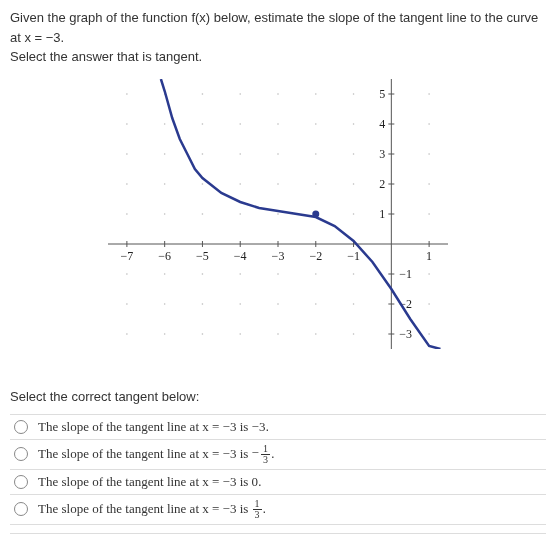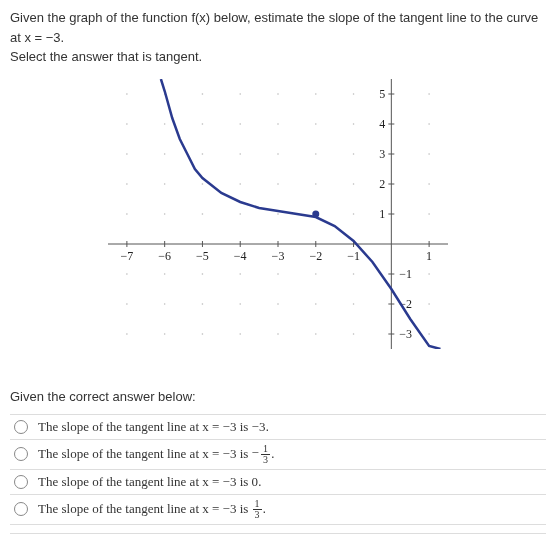--- a/index.html
+++ b/index.html
@@ -150,21 +150,21 @@
       <text x="277.33333333333337" y="79" text-anchor="end" class="axis-label">3</text>
       <line x1="280.33333333333337" y1="45" x2="286.33333333333337" y2="45" class="axis-tick"></line>
       <text x="277.33333333333337" y="49" text-anchor="end" class="axis-label">4</text>
       <line x1="280.33333333333337" y1="15" x2="286.33333333333337" y2="15" class="axis-tick"></line>
       <text x="277.33333333333337" y="19" text-anchor="end" class="axis-label">5</text>
       <path d="M52.8888888888889 0 L56.666666666666664 12 L64.22222222222223 38.99999999999997 L71.77777777777779 60 L79.33333333333331 75 L86.88888888888889 90 L94.44444444444444 99 L113.33333333333333 113.99999999999997 L132.22222222222223 122.99999999999997 L151.11111111111111 129 L170 132 L188.88888888888889 135 L207.7777777777778 138 L226.66666666666666 147 L245.55555555555554 162 L264.44444444444446 183 L283.33333333333337 210 L302.22222222222223 240 L321.1111111111111 267 L332.44444444444446 270 " class="curve"></path>
       <circle cx="207.7777777777778" cy="135" r="3.5" class="point"></circle>
     </svg>
 </div>
 
-<div class="prompt">Given the correct answer below:</div>
+<div class="prompt">Select the correct tangent below:</div>
 
 <div class="options" id="options">
     <div class="option-row">
       <span class="radio"></span>
       <span class="option-label"><span class="math">The slope of the tangent line at x = −3 is </span><span class="math">−3</span><span>.</span></span>
     </div>
     <div class="option-row">
       <span class="radio"></span>
       <span class="option-label"><span class="math">The slope of the tangent line at x = −3 is </span><span class="neg math">−</span><span class="frac math">
           <span class="num">1</span>

